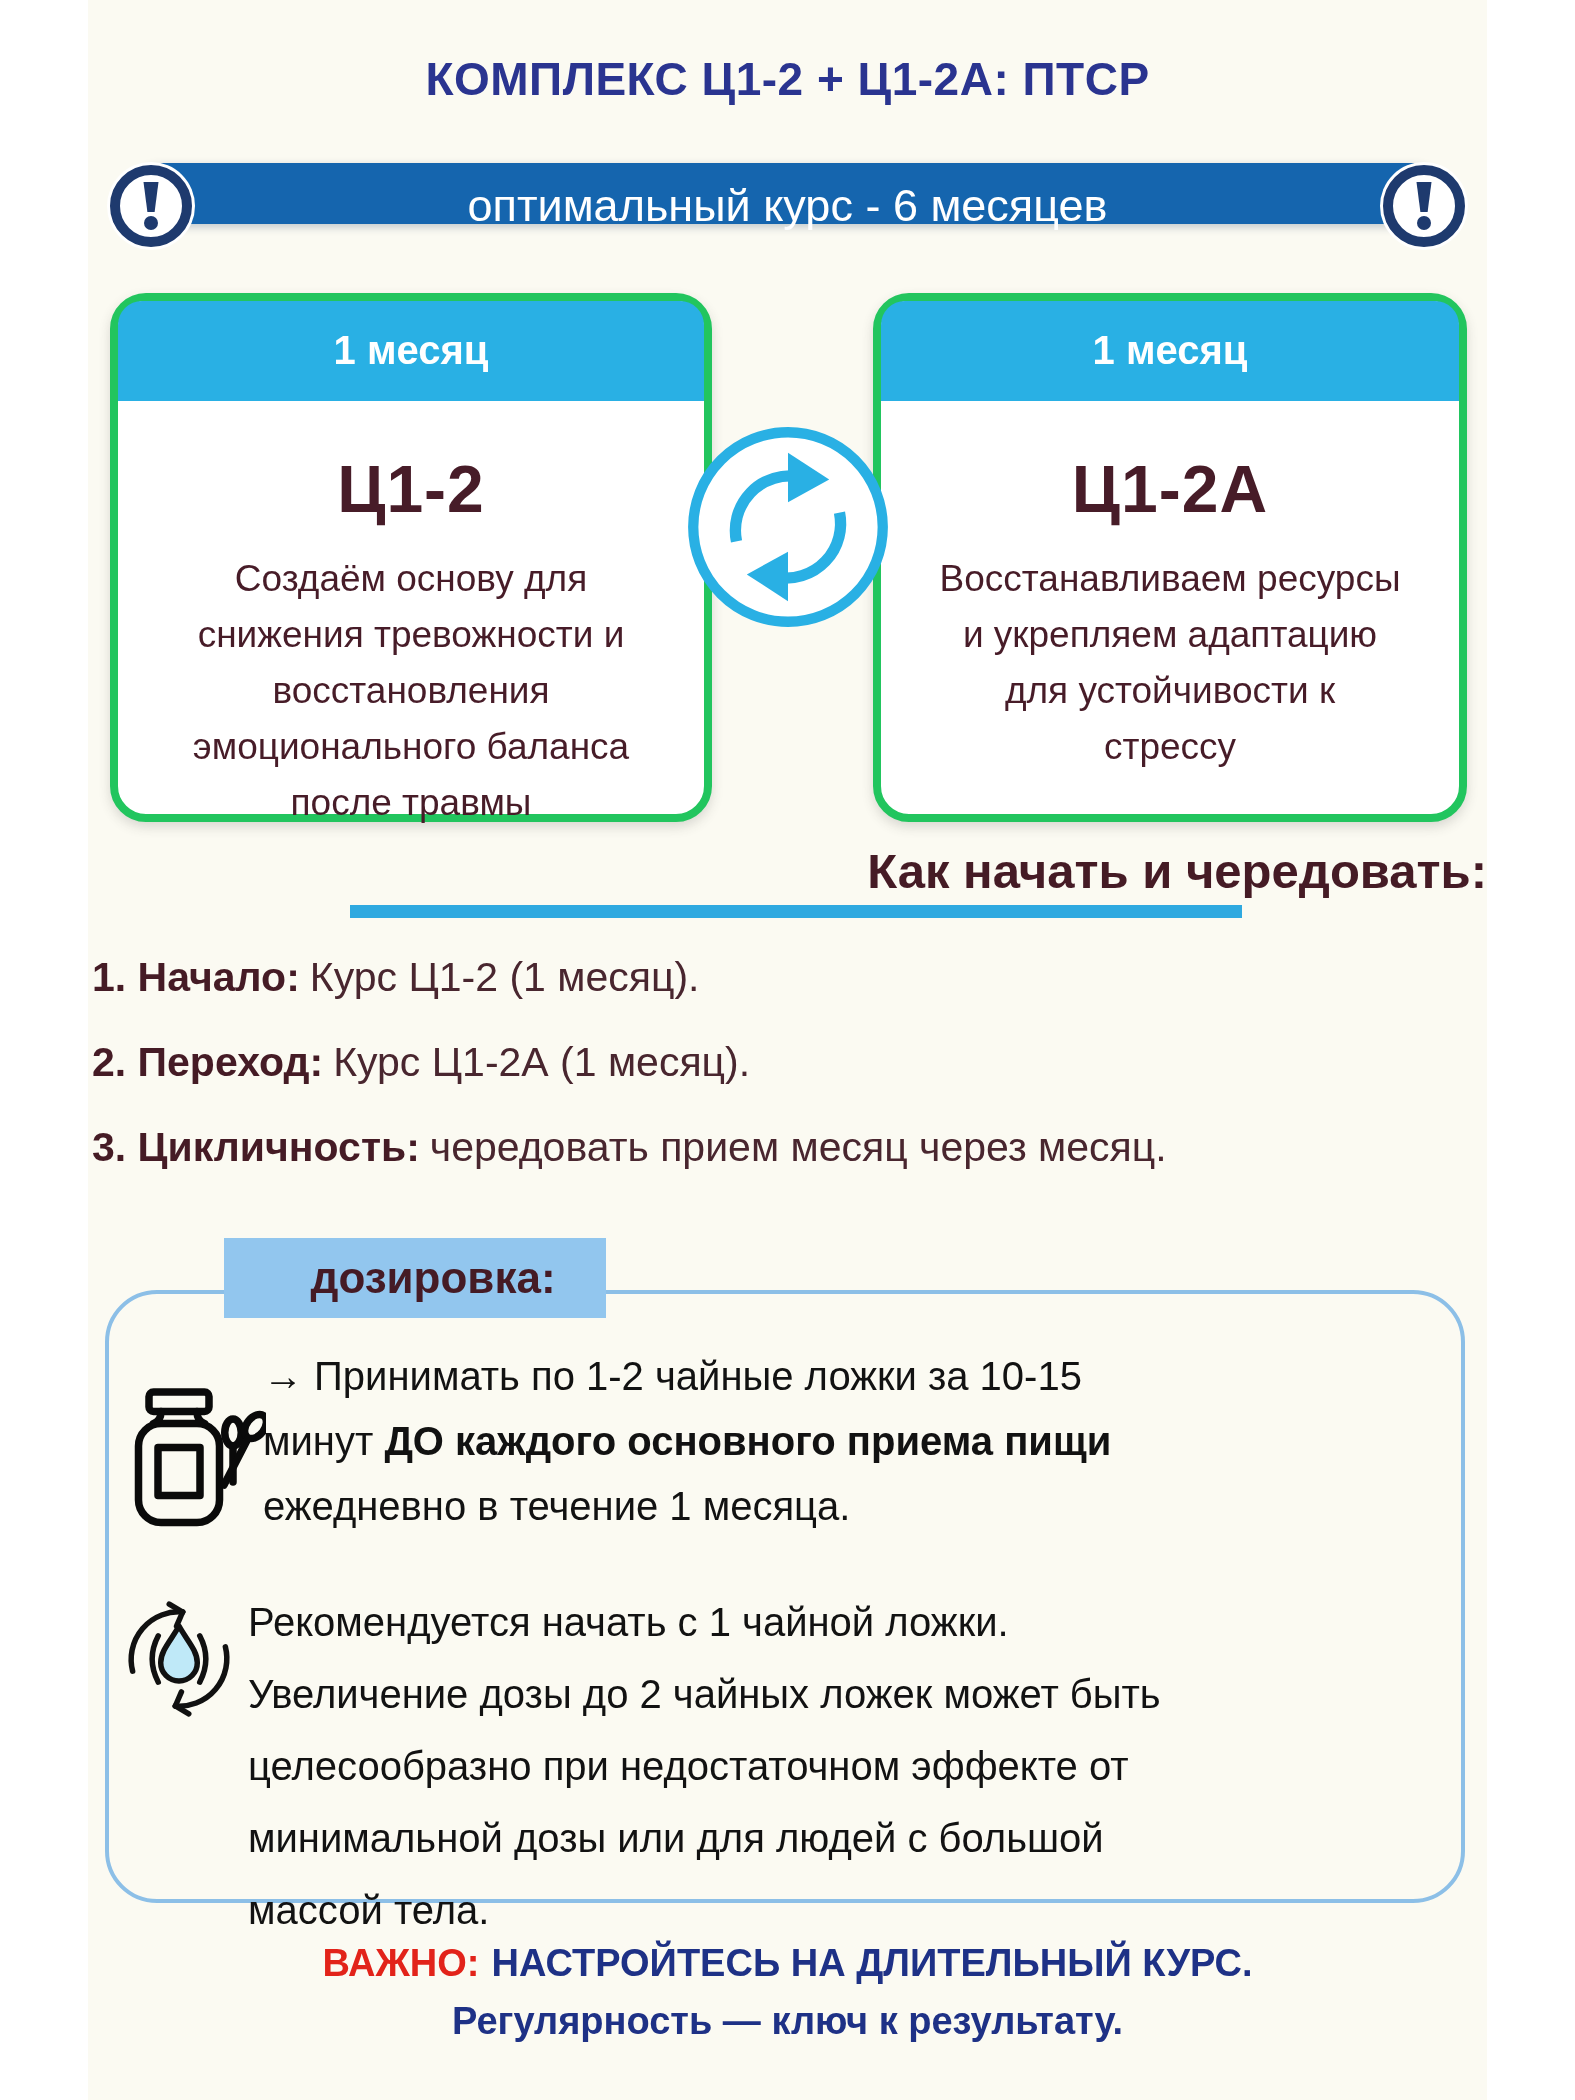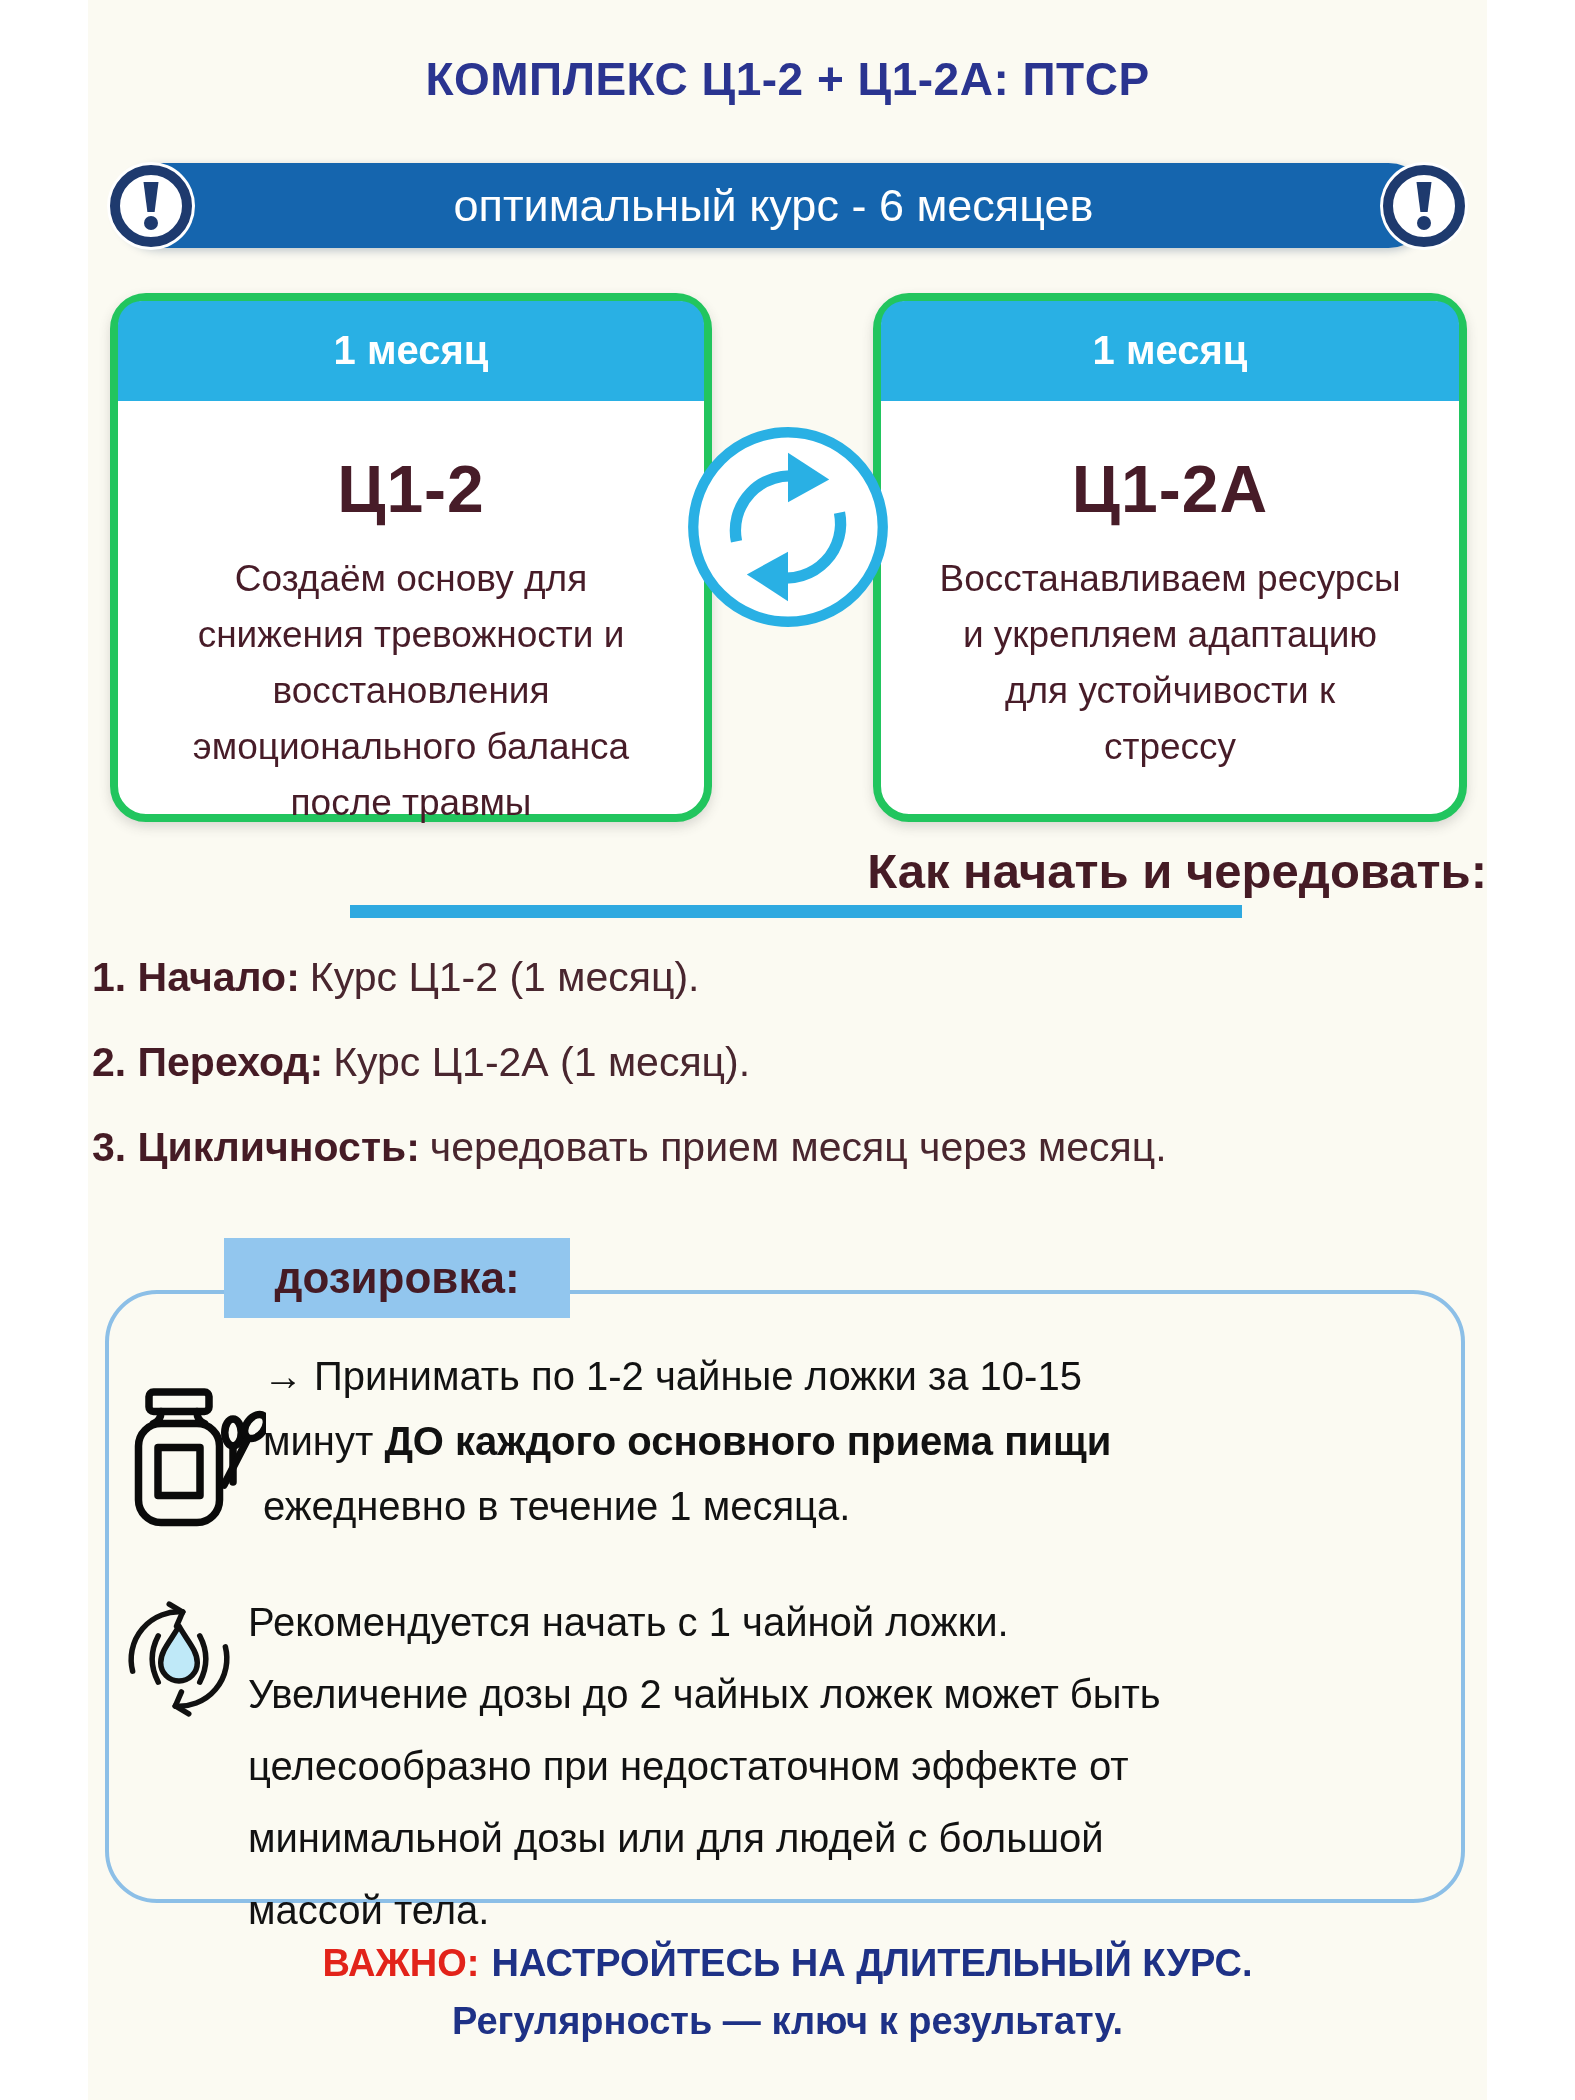--- a/index.html
+++ b/index.html
@@ -10,21 +10,21 @@
   }
   #page{position:absolute;inset:0;overflow:hidden;}
   .content-bg{position:absolute;left:88px;top:0;width:1399px;height:2100px;background:#fbfaf2;}
 
   .page-title{
     position:absolute;left:88px;top:52px;width:1399px;text-align:center;
     font-size:46px;font-weight:700;color:#2a3490;letter-spacing:.5px;
   }
 
   .banner{
-    position:absolute;left:116px;top:163px;width:1315px;height:85px;
+    position:absolute;left:130px;top:163px;width:1315px;height:61px;
     background:#1565ae;border-radius:44px;box-shadow:0 3px 8px rgba(20,50,90,.25);
   }
   .banner-label{
     position:absolute;inset:0;text-align:center;line-height:85px;
     color:#ffffff;font-size:45px;font-weight:400;
   }
   .excl{position:absolute;width:90px;height:90px;top:161px;z-index:4;}
   .excl.left{left:106px;}
   .excl.right{left:1379px;}
 
@@ -56,21 +56,21 @@
   }
 
   .list-item{position:absolute;left:92px;font-size:41px;line-height:50px;white-space:nowrap;}
   .list-item .lbl{font-weight:700;color:#451b25;}
   .list-item .txt{font-weight:400;color:#49262f;margin-left:10px;}
   .li-0{top:952px;} .li-1{top:1037px;} .li-2{top:1122px;} .li-3{top:1200px;}
 
   .dosage-label{
     position:absolute;left:224px;top:1238px;width:346px;height:80px;z-index:3;
     background:#92c6ee;color:#451b25;font-size:44px;font-weight:600;
-    text-align:center;line-height:80px;
+    text-align:center;line-height:80px;padding-left:36px;
   }
   .dosage-box{
     position:absolute;left:105px;top:1290px;width:1360px;height:613px;
     border:4px solid #8cbfe7;border-radius:52px;box-sizing:border-box;z-index:2;
   }
   .jar-icon{position:absolute;left:116px;top:1386px;width:150px;height:180px;z-index:3;}
   .drop-icon{position:absolute;left:118px;top:1598px;width:122px;height:122px;z-index:3;}
 
   .dosage-instruction{
     position:absolute;left:263px;top:1344px;width:1195px;z-index:3;

